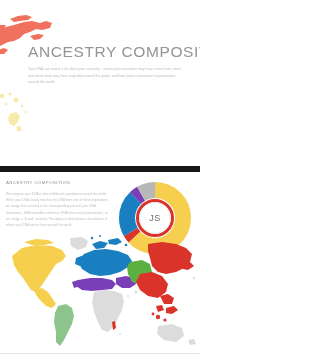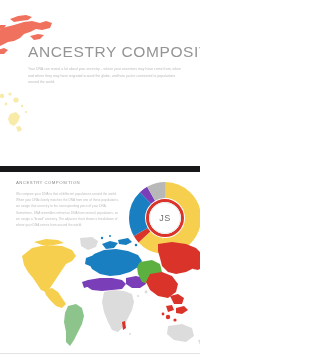--- a/index.html
+++ b/index.html
@@ -61,21 +61,20 @@
     background:#17171a;
   }
 
   
   .lower {
     position:absolute;
     left:0; top:172px;
     width:200px; height:187px;
     background:#ffffff;
     overflow:hidden;
-    margin-left:10px;
   }
   .sec-title {
     position:absolute;
     left:6px; top:8px;
     font-size:4.3px;
     letter-spacing:0.45px;
     color:#8d8d8d;
     font-weight:400;
     white-space:nowrap;
   }

